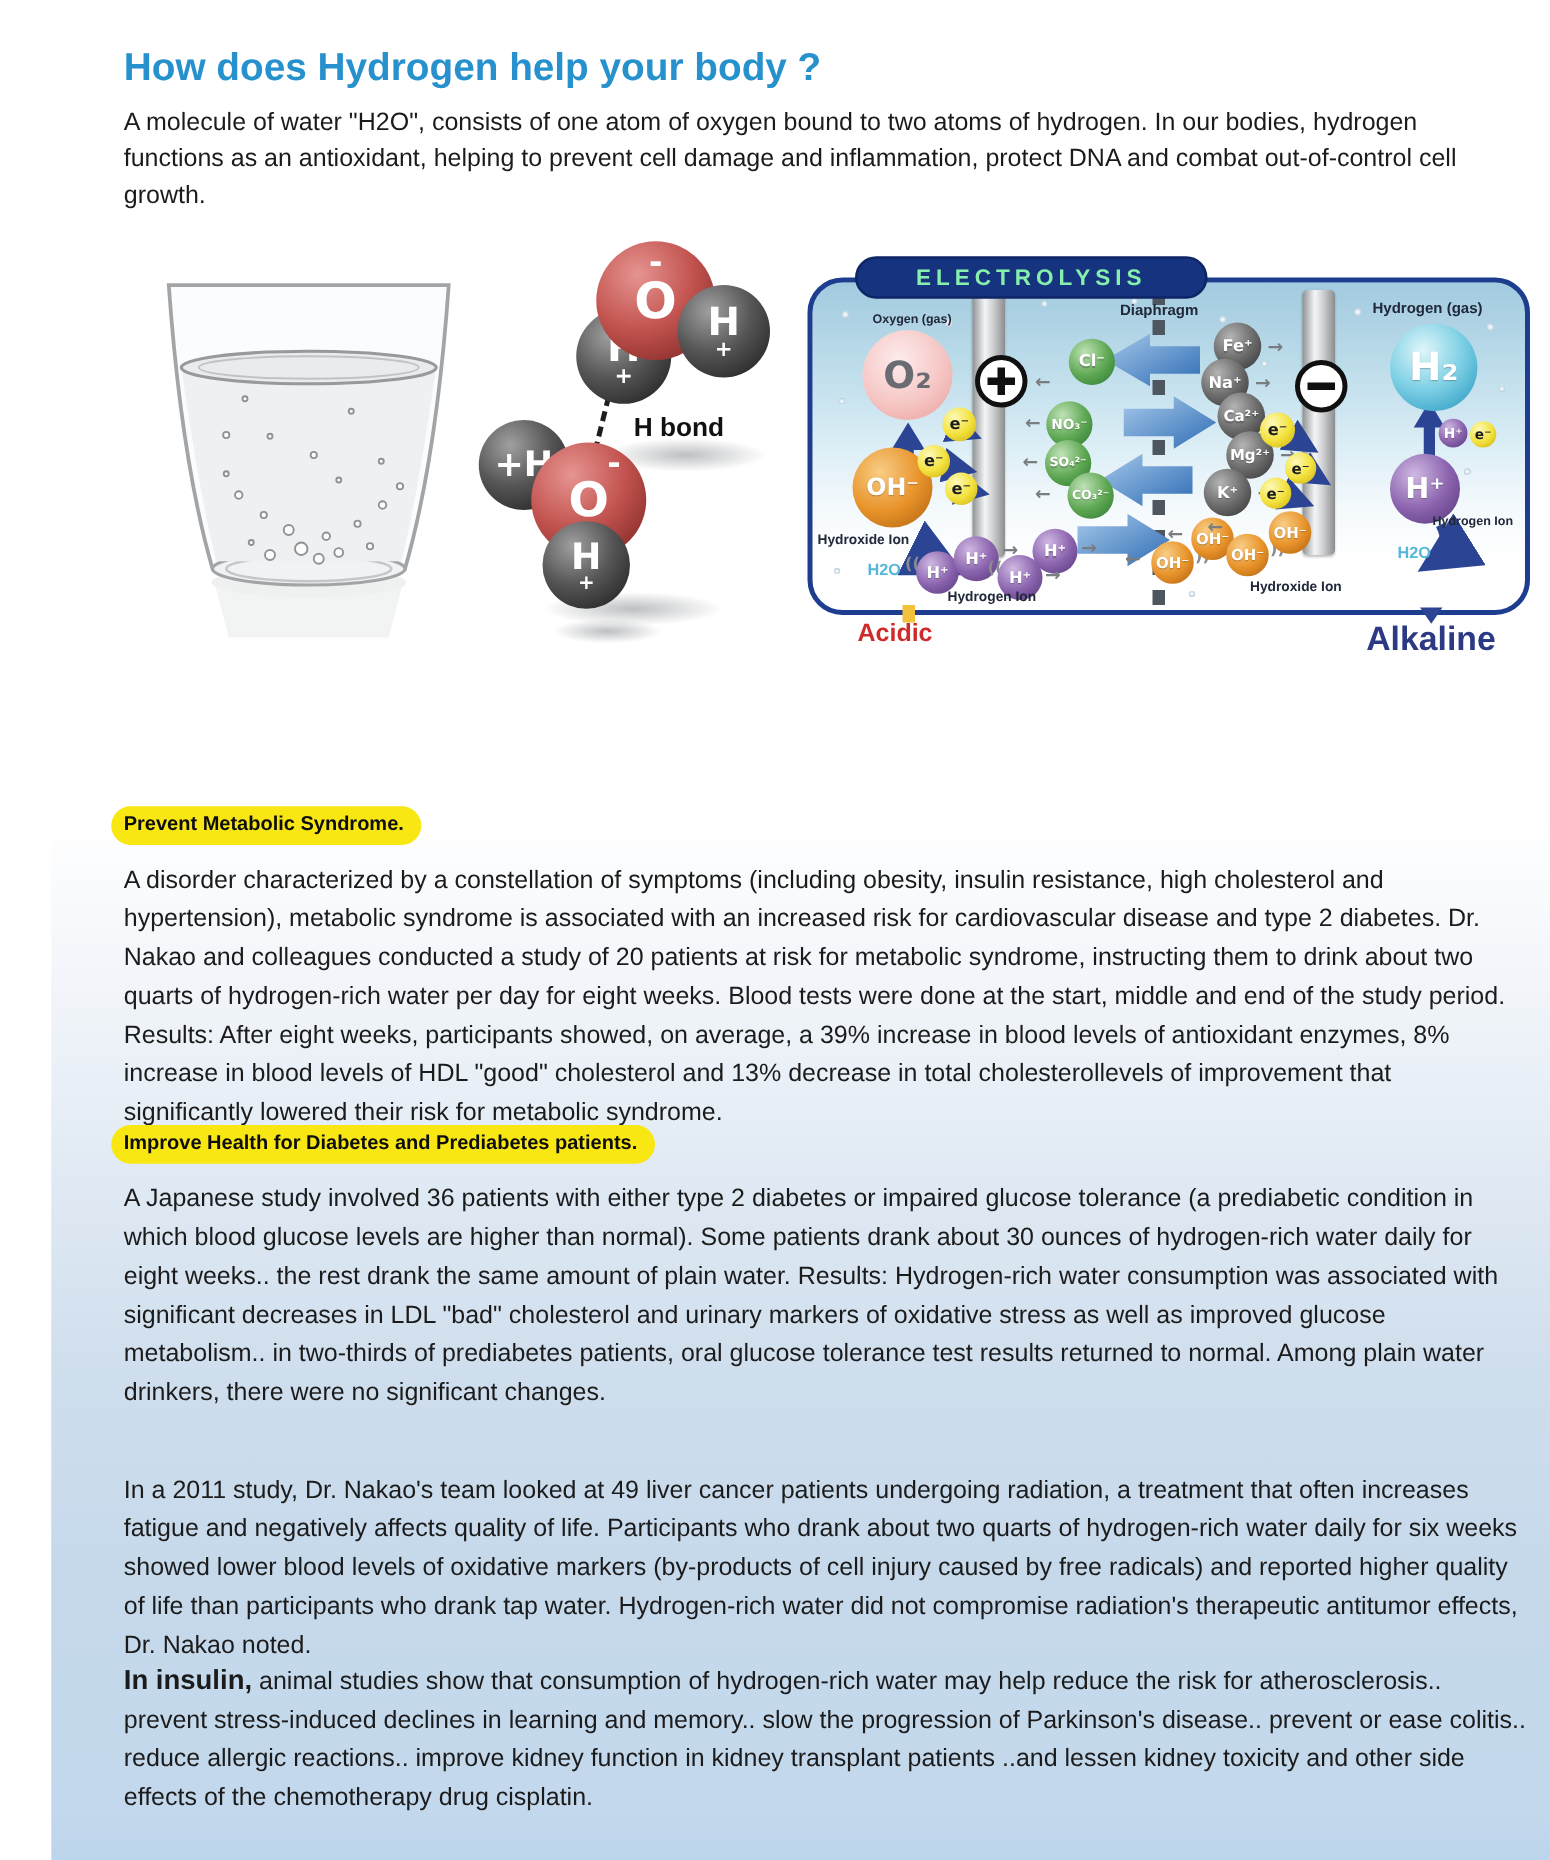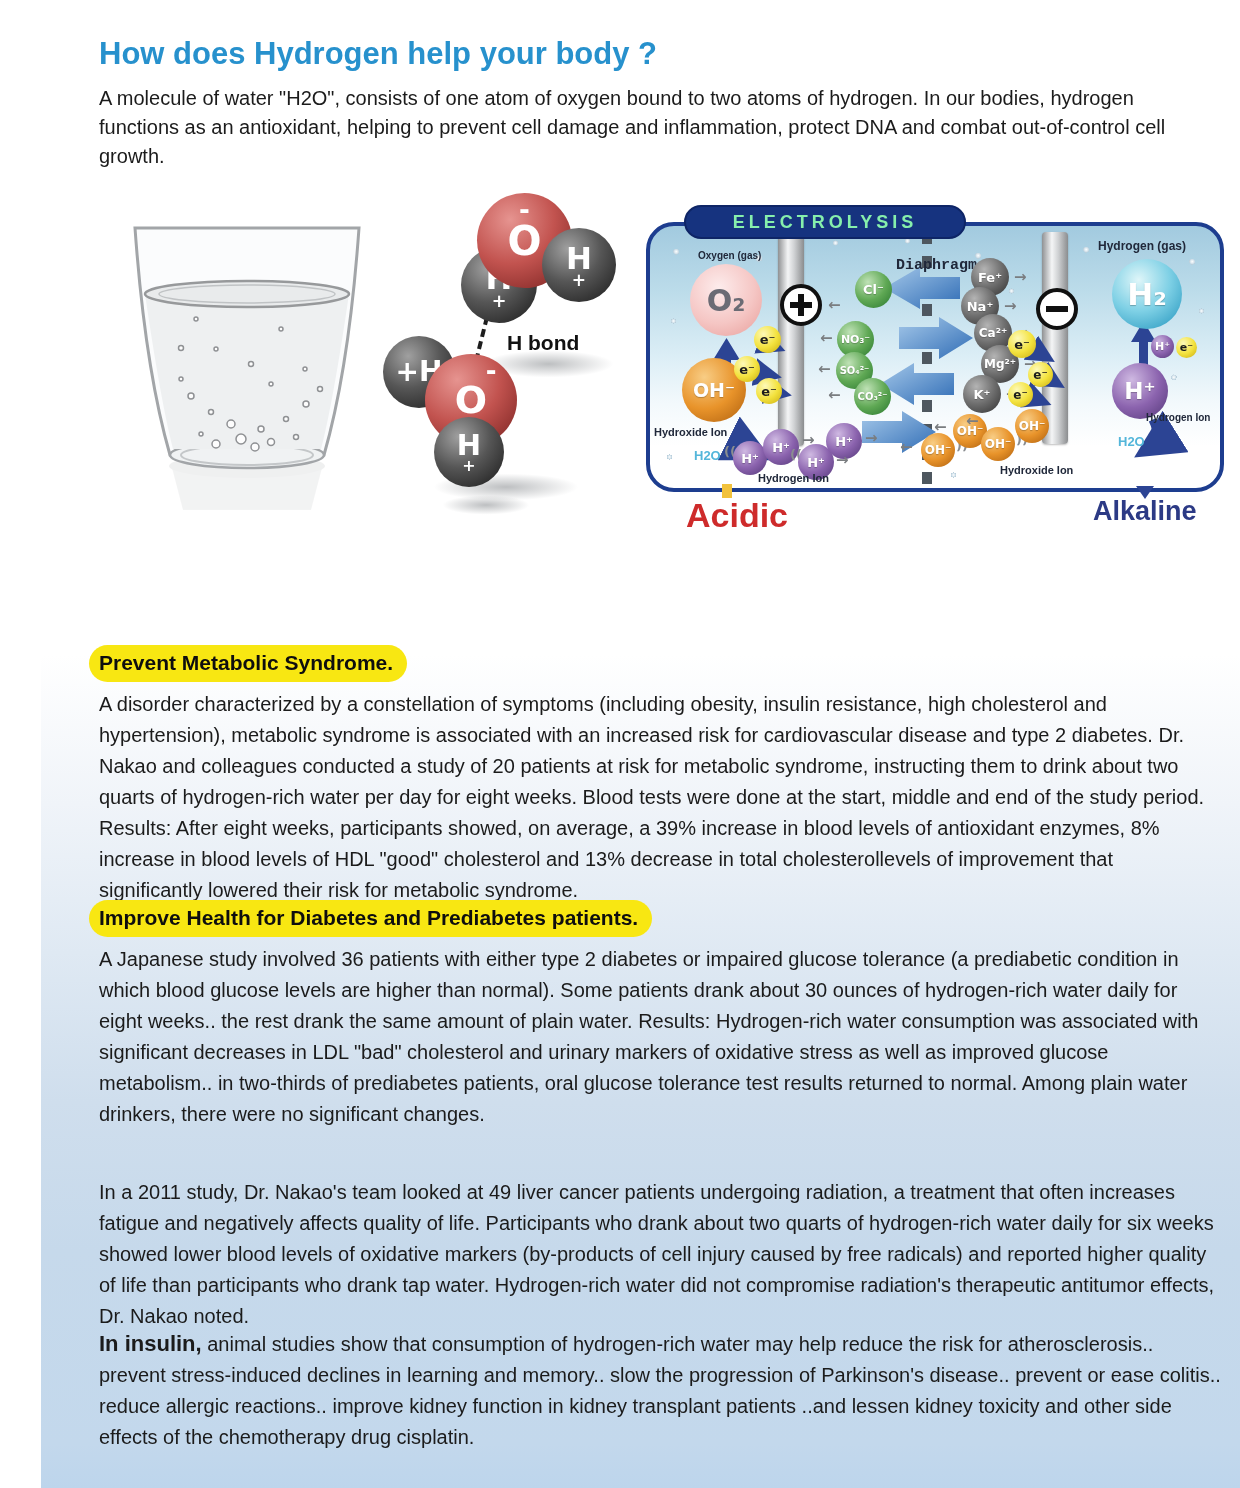--- a/index.html
+++ b/index.html
@@ -11,21 +11,21 @@
     margin-left:41px;
   }
   
   .h-blue { position:absolute; left:58px; color:#2791cd; font-weight:700; letter-spacing:0; }
   #title { top:36px; font-size:31px; }
   #benefits-title { top:560px; font-size:31px; }
   .body-text { position:absolute; left:58px; width:1122px; font-size:20px; line-height:31px; color:#1b1b1b; }
   #intro { top:84px; line-height:29px; width:1115px; }
   .hl {
     position:absolute; left:48px; display:inline-block;
-    background:#f8e712; color:#0e0e0e; font-size:21px; font-weight:700;
+    background:#f8e712; color:#0e0e0e; font-size:16px; font-weight:700;
     padding:6px 14px 7px 10px;
     border-radius:20px;
   }
   .bold-lead { font-weight:700; font-size:22px; }
   
   .fig { position:absolute; }
   
   .sphere {
     position:absolute; border-radius:50%; display:flex; flex-direction:column;
     align-items:center; justify-content:center; color:#fff; font-weight:700;
@@ -91,21 +91,21 @@
   .ion.green  { background:radial-gradient(circle at 35% 30%, #bfe2b6 0%, #5fa854 52%, #2c7a31 96%); }
   .ion.graym  { background:radial-gradient(circle at 35% 30%, #b4b4b4 0%, #6f6f6f 48%, #343434 96%); }
   .ion.purple { background:radial-gradient(circle at 35% 30%, #cfb9e2 0%, #8b63ae 52%, #573a7c 96%); }
   .ion.orange { background:radial-gradient(circle at 35% 30%, #f8cd85 0%, #e8932a 52%, #b26310 96%); }
   .ion.yellow { background:radial-gradient(circle at 35% 30%, #fdf9b8 0%, #f3e23e 52%, #cdb113 96%); color:#1c1c1c; text-shadow:none; }
   .ion.pink   { background:radial-gradient(circle at 40% 33%, #fdecec 0%, #f5c6c4 55%, #e9a09c 96%); color:#6b6b74; text-shadow:none; }
   .ion.cyan   { background:radial-gradient(circle at 38% 30%, #dff6f9 0%, #7ed0e5 48%, #2697bf 96%); }
   .mini-arrow { position:absolute; color:#7a7d80; font-family:"DejaVu Sans", sans-serif; font-size:15px; font-weight:700; z-index:4; }
   .paren { position:absolute; color:#8a8d90; font-weight:700; font-size:13px; z-index:4; font-family:"DejaVu Sans", sans-serif; }
   .elx-overlay { position:absolute; left:0; top:0; z-index:3; }
-  .acidic { position:absolute; left:40px; top:276px; font-size:34px; font-weight:700; color:#ce2b2b; }
+  .acidic { position:absolute; left:40px; top:276px; font-size:20px; font-weight:700; color:#ce2b2b; }
   .alkaline { position:absolute; left:447px; top:276px; font-size:27px; font-weight:700; color:#2c3a85; }
   .tick-yellow { position:absolute; left:72px; top:258px; width:10px; height:14px; background:#f2c23c; z-index:5; }
   .down-tri { position:absolute; left:486px; top:260px; width:0; height:0; z-index:5;
     border-left:9px solid transparent; border-right:9px solid transparent; border-top:13px solid #2c4494; }
 </style>
 </head>
 <body>
 
 <div class="page">
 
@@ -186,21 +186,21 @@
       <span class="letter">H</span>
       <span class="pl">+</span>
     </div>
   </div>
 
   <div class="fig elx">
     <div class="elx-box">
       <div class="bubbles"></div>
 
       <div class="diaphragm-line"></div>
-      <div class="elx-label" style="left:246px; top:31px; font-size:15px;font-family:Liberation Mono, monospace;">Diaphragm</div>
+      <div class="elx-label" style="left:246px; top:15px; font-size:12px;">Diaphragm</div>
 
       <svg class="elx-overlay" width="578" height="270" viewBox="0 0 578 270">
         <defs>
           <linearGradient id="bg1" x1="0" y1="0" x2="1" y2="1">
             <stop offset="0" stop-color="#a6c9ea"></stop>
               <stop offset="1" stop-color="#2f6cb5"></stop>
           </linearGradient>
           <marker id="ah" markerWidth="7" markerHeight="7" refX="5" refY="3.5" orient="auto">
             <path d="M0,0 L7,3.5 L0,7 Z" fill="#2c4494"></path>
           </marker>

